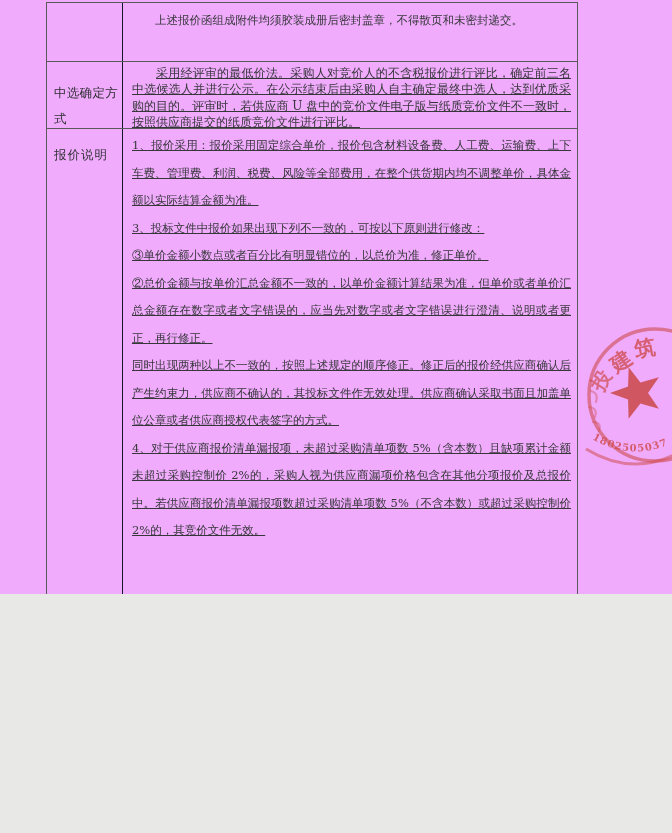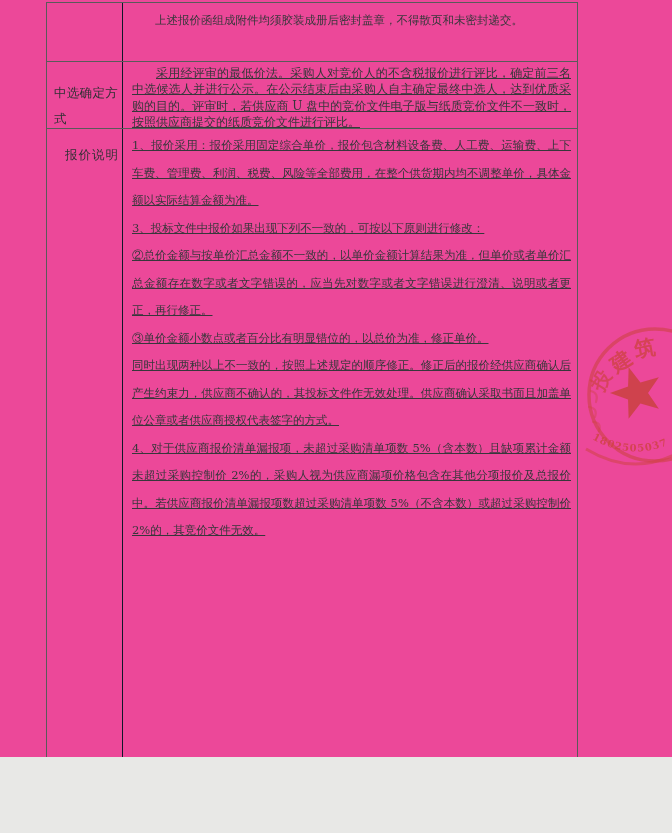--- a/index.html
+++ b/index.html
@@ -1,38 +1,38 @@
 <!DOCTYPE html>
 <html><head>
 <meta charset="utf-8">
 <style>
   html,body{margin:0;padding:0;background:#e8e8e6;}
   .page{
-    position:relative;width:672px;height:757px;margin:0 auto;
-    background:#ec4899;overflow:hidden;
+    position:relative;width:672px;height:594px;margin:0 auto;
+    background:#f0abfc;overflow:hidden;
     font-family:"DejaVu Serif","Liberation Serif",serif;
     color:#35353a;
   }
   .doc-table{
     position:absolute;left:46px;top:2px;width:532px;height:817px;
     border:1px solid #5a5a5a;box-sizing:border-box;
     display:flex;flex-direction:column;
   }
   .t-row{display:flex;border-bottom:1px solid #5a5a5a;box-sizing:border-box;}
   .t-row.last{border-bottom:none;flex:1;}
   .row-binding{height:59px;}
   .row-method{height:67px;}
   .t-label{
     width:76px;flex-shrink:0;box-sizing:border-box;
     border-right:1px solid #0f172a;
     font-size:12.5px;letter-spacing:.3px;line-height:26px;
     padding:18px 3px 0 7px;color:#303034;
   }
   .row-binding .t-label{padding-top:6px;}
-  .t-row.last .t-label{padding-top:13px;letter-spacing:1px;text-align:right;}
+  .t-row.last .t-label{padding-top:13px;letter-spacing:1px;}
   .t-content{
     flex:1;box-sizing:border-box;padding:0 6px 0 9px;
     text-align:justify;color:#37373b;
   }
   .t-content p{margin:0;}
   .row-binding .t-content{font-size:11.5px;line-height:20px;padding-top:7px;}
   .row-binding .t-content p{text-indent:2em;}
   .row-method .t-content{font-size:12px;line-height:16.4px;padding-top:3px;text-decoration:underline;}
   .row-method .t-content p{text-indent:2em;}
   .row-quote .t-content{font-size:11.5px;line-height:27.5px;padding-top:3px;text-decoration:underline;}
@@ -66,22 +66,22 @@
       <div class="t-content">
         <p>采用经评审的最低价法。采购人对竞价人的不含税报价进行评比，确定前三名中选候选人并进行公示。在公示结束后由采购人自主确定最终中选人，达到优质采购的目的。评审时，若供应商 U 盘中的竞价文件电子版与纸质竞价文件不一致时，按照供应商提交的纸质竞价文件进行评比。</p>
       </div>
     </div>
 
     <div class="t-row row-quote last">
       <div class="t-label">报价说明</div>
       <div class="t-content">
         <p>1、报价采用：报价采用固定综合单价，报价包含材料设备费、人工费、运输费、上下车费、管理费、利润、税费、风险等全部费用，在整个供货期内均不调整单价，具体金额以实际结算金额为准。</p>
         <p>3、投标文件中报价如果出现下列不一致的，可按以下原则进行修改：</p>
+        <p>③单价金额小数点或者百分比有明显错位的，以总价为准，修正单价。</p>
         <p>②总价金额与按单价汇总金额不一致的，以单价金额计算结果为准，但单价或者单价汇总金额存在数字或者文字错误的，应当先对数字或者文字错误进行澄清、说明或者更正，再行修正。</p>
-        <p>③单价金额小数点或者百分比有明显错位的，以总价为准，修正单价。</p>
         <p>同时出现两种以上不一致的，按照上述规定的顺序修正。修正后的报价经供应商确认后产生约束力，供应商不确认的，其投标文件作无效处理。供应商确认采取书面且加盖单位公章或者供应商授权代表签字的方式。</p>
         <p>4、对于供应商报价清单漏报项，未超过采购清单项数 5%（含本数）且缺项累计金额未超过采购控制价 2%的，采购人视为供应商漏项价格包含在其他分项报价及总报价中。若供应商报价清单漏报项数超过采购清单项数 5%（不含本数）或超过采购控制价 2%的，其竞价文件无效。</p>
       </div>
     </div>
 
   </div>
 
   <svg class="stamp" width="92" height="160" viewBox="0 0 92 160">
     <g opacity="0.88">
       <circle cx="75" cy="80" r="66" fill="none" stroke="#cc423b" stroke-width="3.5" opacity="0.62"></circle>

